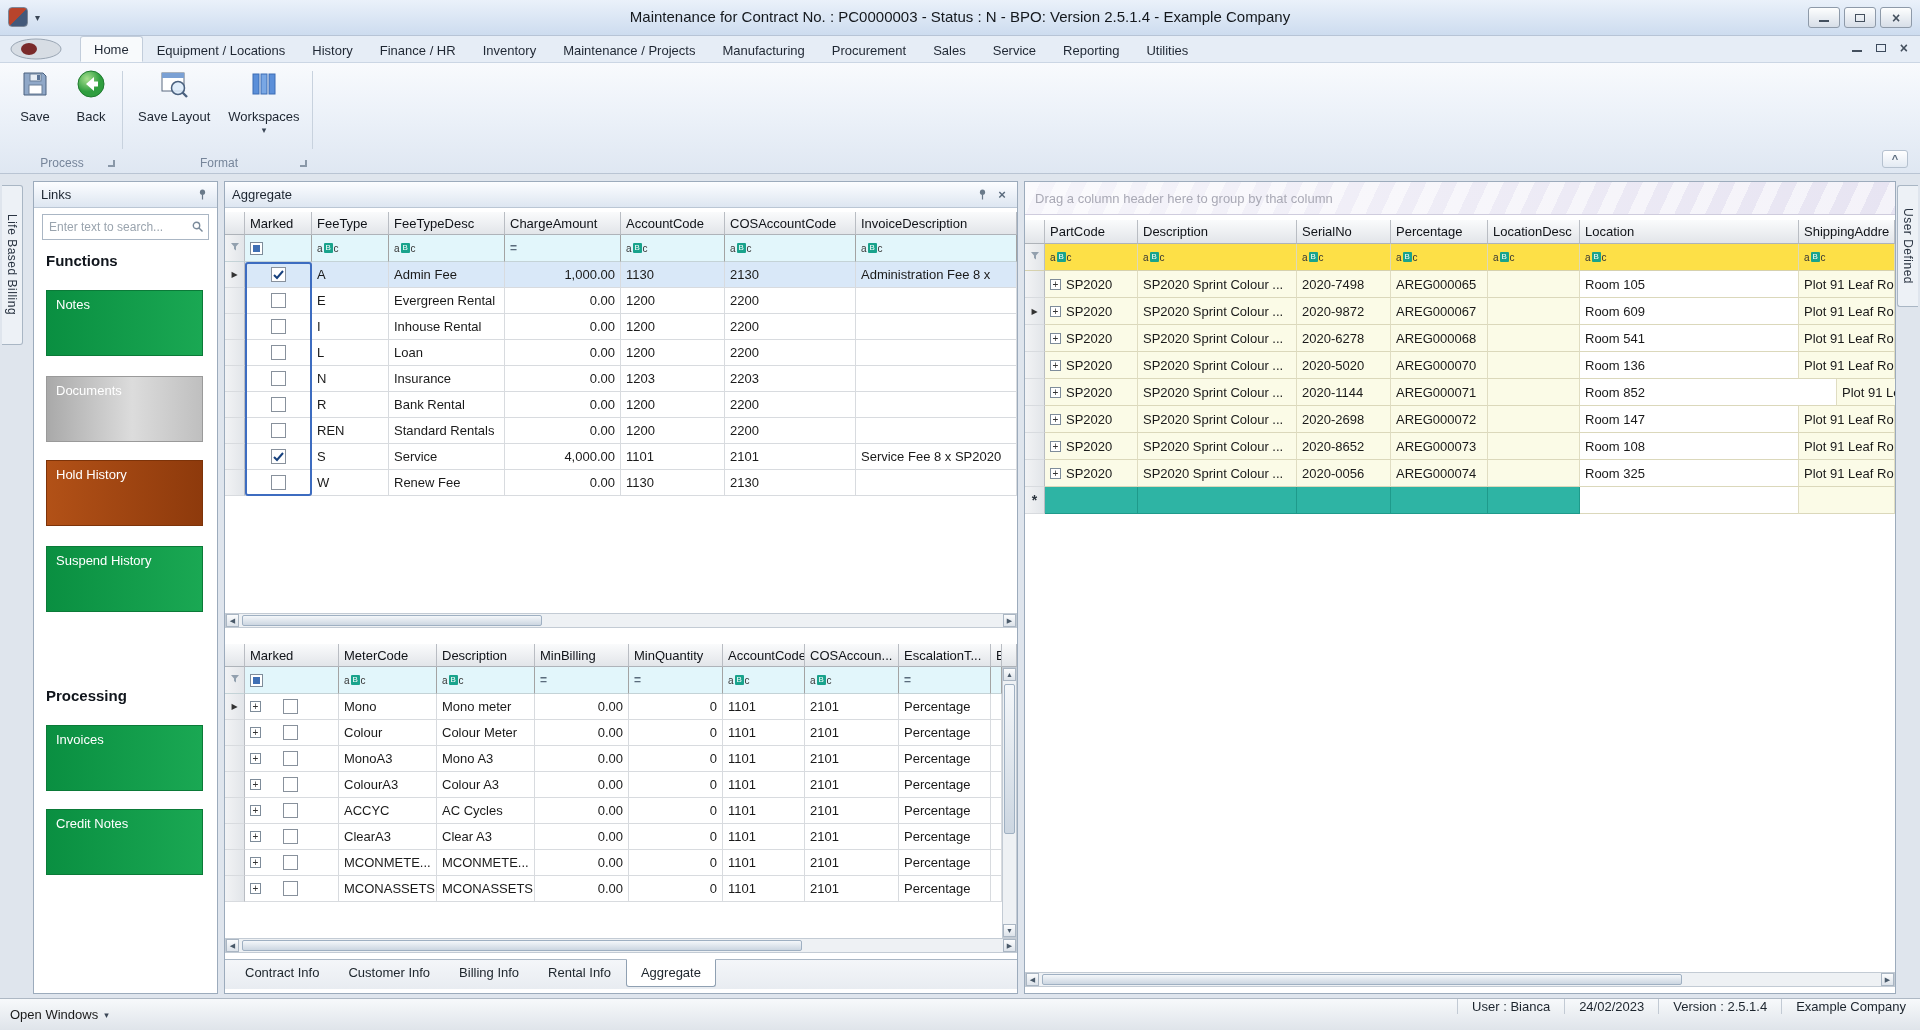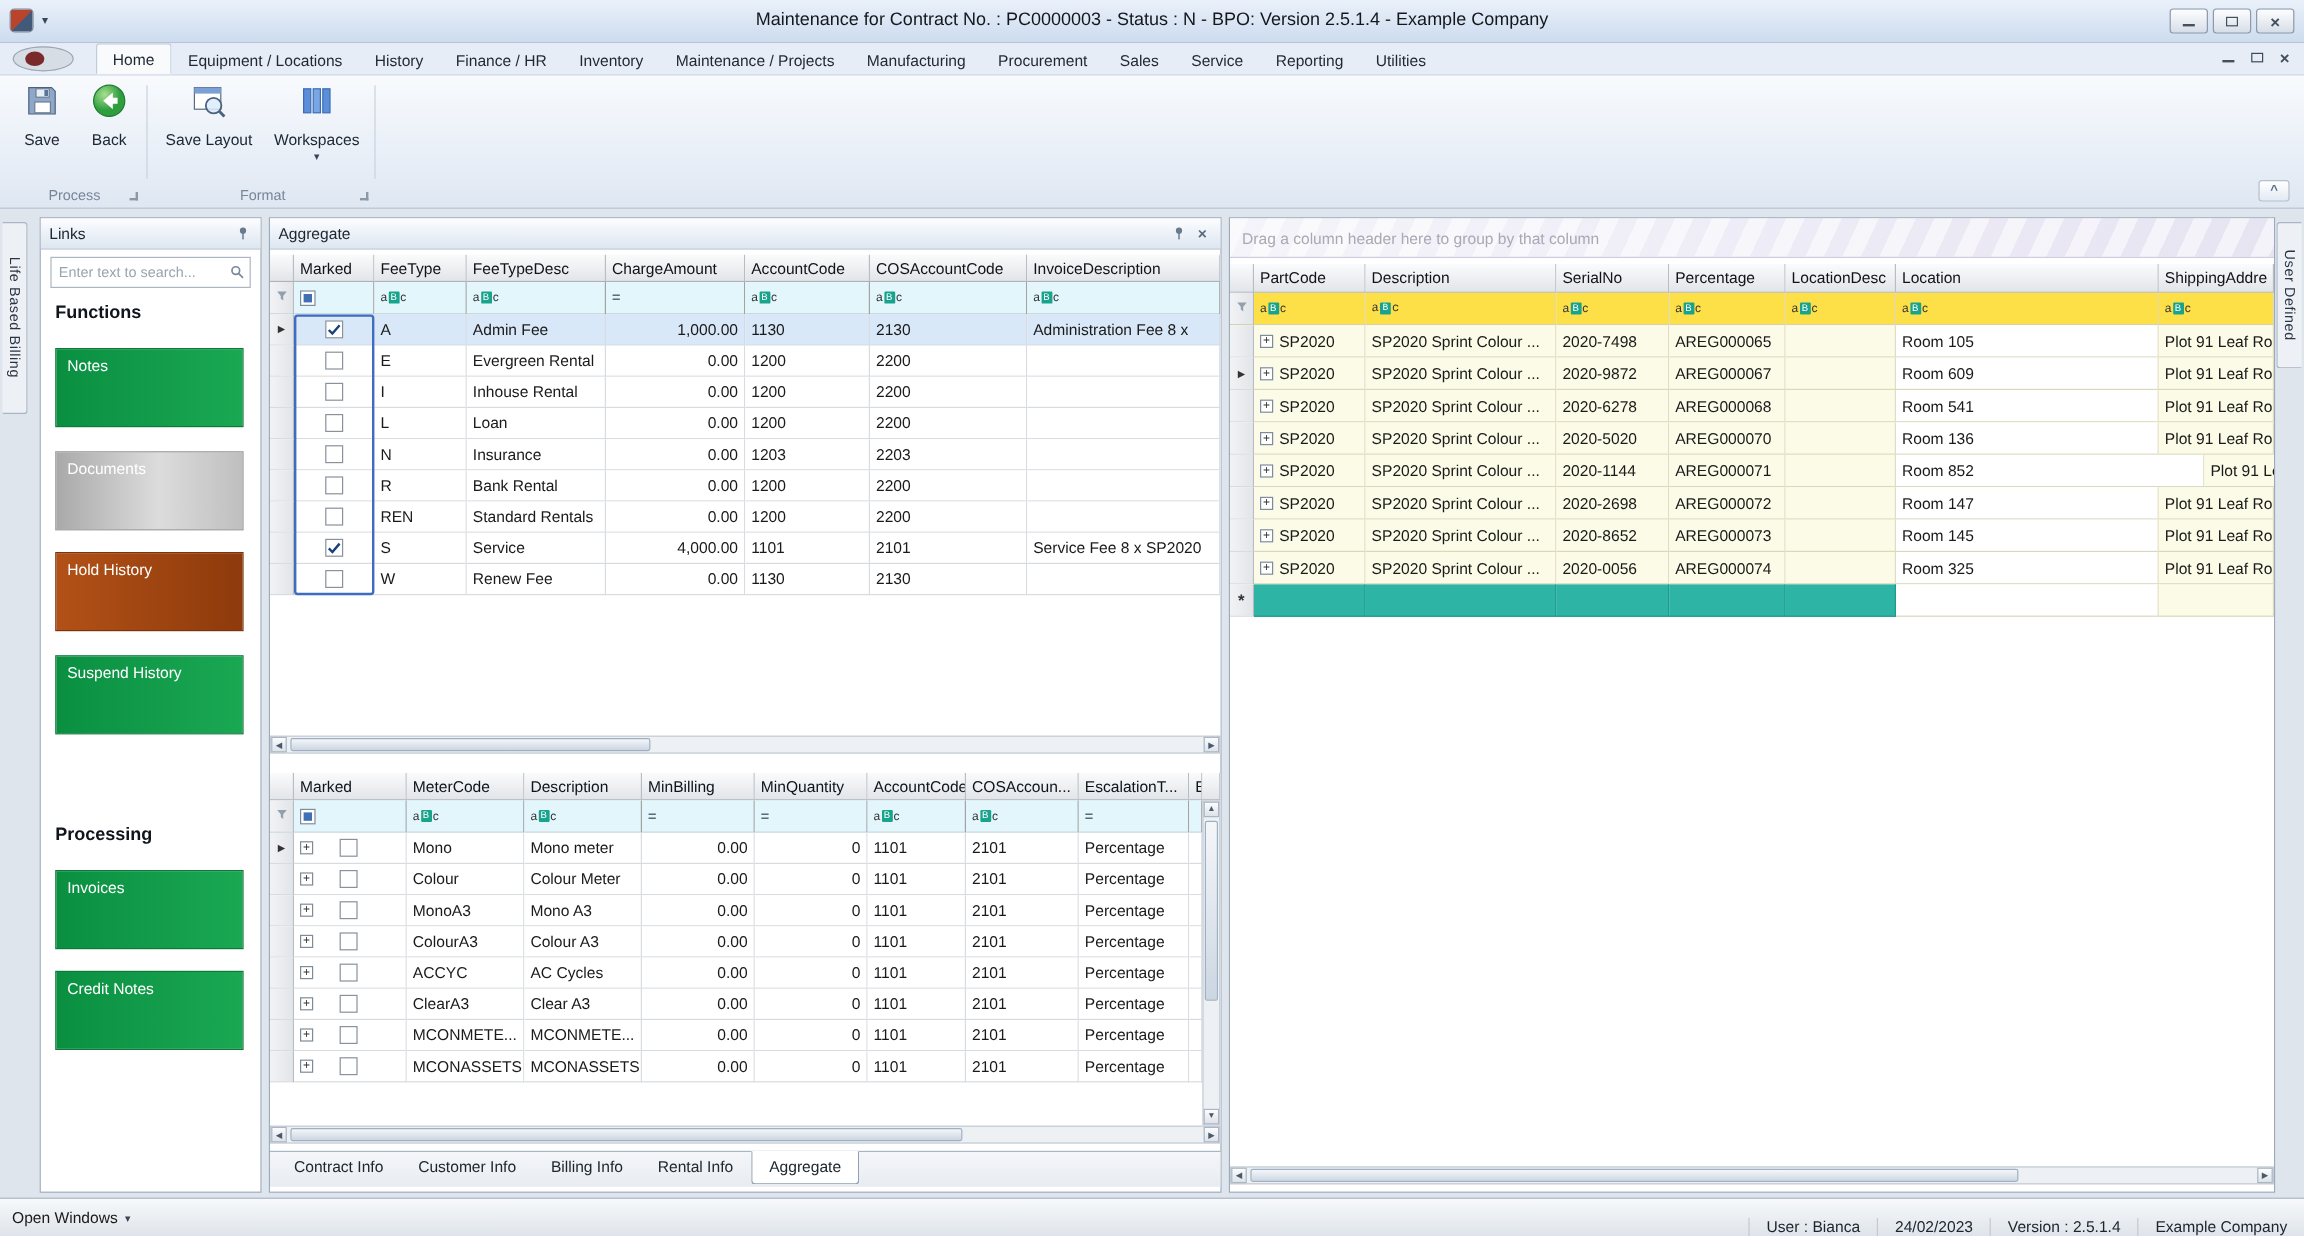--- a/index.html
+++ b/index.html
@@ -130,21 +130,21 @@
   
   #bottom-tabs { position:absolute; left:0; top:777px; width:792px; height:30px;
     background:linear-gradient(#f4f6f9,#e8ecf1); border-top:1px solid #a9b6c4; display:flex; align-items:flex-start; padding-left:6px; }
   .btab { padding:5px 14px 6px; margin-right:1px; color:#20282f; border-radius:0 0 3px 3px; }
   .btab.active { background:#ffffff; border:1px solid #8fa0b2; border-top:1px solid #ffffff; margin-top:-1px; }
 
   
   #statusbar { position:absolute; left:0; right:0; top:998px; height:32px;
     background:linear-gradient(#f7f9fb,#dfe4ea); border-top:1px solid #aeb8c4; display:flex; align-items:stretch; }
   #sb-left { display:flex; align-items:center; padding:0 10px; gap:6px; }
-  #sb-right { margin-left:auto; display:flex; align-items:flex-end;padding-left:21px; }
+  #sb-right { margin-left:auto; display:flex; align-items:flex-start;padding-left:21px; }
   .sb-item { display:flex; align-items:center; padding:0 14px; border-left:1px solid #c2cad4; color:#1c242d; }
   .caret { font-size:9px; color:#3a4656; }
 </style>
 </head>
 <body>
 
 <div id="app">
 
   <div id="titlebar">
     <div id="qat">
@@ -681,21 +681,21 @@
         </div>
         <div class="g-row" style="height: 27px;">
           <div class="g-fcell yellow ind-c" style="width: 20px;">
             <span><svg width="10" height="10">
                 <path d="M1 1h8L6 4.6V8.5L4 7V4.6Z" fill="#92a0ae"></path>
               </svg></span>
           </div>
           <div class="g-fcell yellow" style="width: 93px;">
             <span class="abc">a<span class="bx">B</span>c</span>
           </div>
-          <div class="g-fcell yellow" style="width: 159px; font-family: Liberation Mono, monospace;">
+          <div class="g-fcell yellow" style="width: 159px;">
             <span class="abc">a<span class="bx">B</span>c</span>
           </div>
           <div class="g-fcell yellow" style="width: 94px;">
             <span class="abc">a<span class="bx">B</span>c</span>
           </div>
           <div class="g-fcell yellow" style="width: 97px;">
             <span class="abc">a<span class="bx">B</span>c</span>
           </div>
           <div class="g-fcell yellow" style="width: 92px;">
             <span class="abc">a<span class="bx">B</span>c</span>
@@ -788,21 +788,21 @@
         <div class="g-row" style="height: 27px;">
           <div class="g-cell ind-c" style="width: 20px;"></div>
           <div class="g-cell" style="width: 93px;">
             <span class="xp">+</span>
             <span style="margin-left: 5px;">SP2020</span>
           </div>
           <div class="g-cell" style="width: 159px;">SP2020 Sprint Colour ...</div>
           <div class="g-cell" style="width: 94px;">2020-8652</div>
           <div class="g-cell" style="width: 97px;">AREG000073</div>
           <div class="g-cell" style="width: 92px;"></div>
-          <div class="g-cell loc" style="width: 219px;">Room 145</div>
+          <div class="g-cell loc" style="width: 219px;">Room 108</div>
           <div class="g-cell" style="width: 96px;">Plot 91 Leaf Ro</div>
         </div>
         <div class="g-row" style="height: 27px;">
           <div class="g-cell ind-c" style="width: 20px;"></div>
           <div class="g-cell" style="width: 93px;">
             <span class="xp">+</span>
             <span style="margin-left: 5px;">SP2020</span>
           </div>
           <div class="g-cell" style="width: 159px;">SP2020 Sprint Colour ...</div>
           <div class="g-cell" style="width: 94px;">2020-0056</div>

